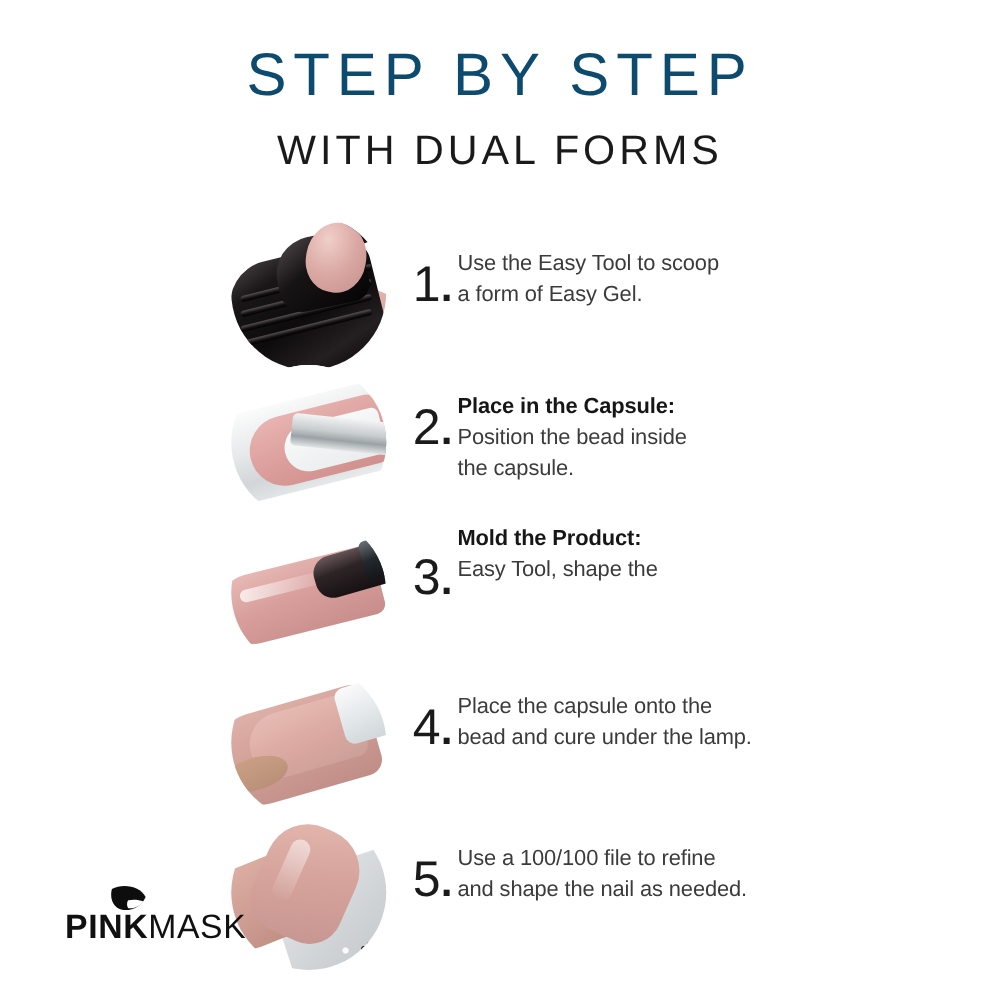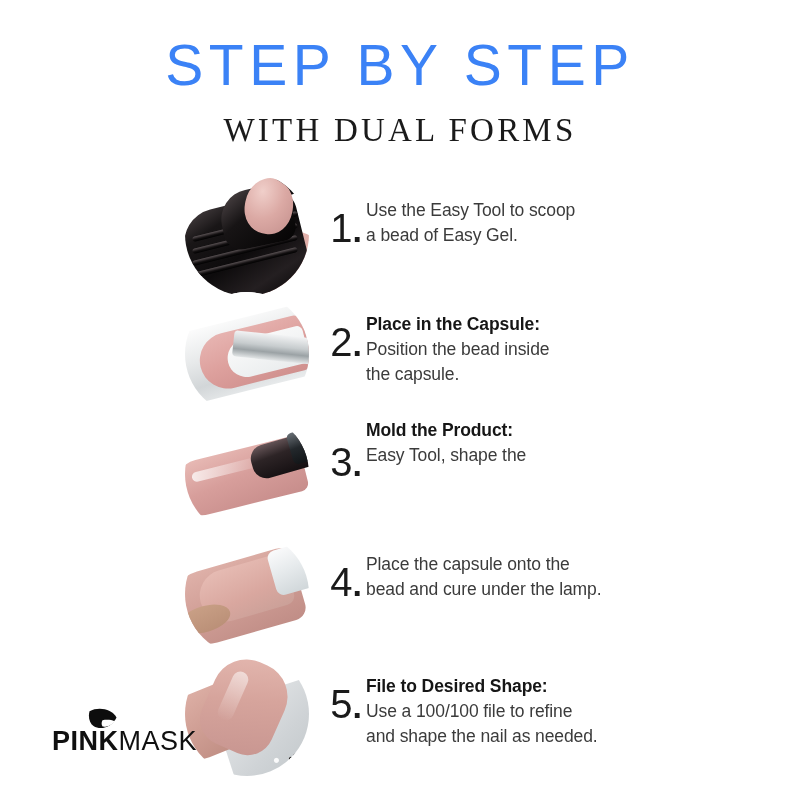--- a/index.html
+++ b/index.html
@@ -17,36 +17,35 @@
   }
 
   
   .header {
     position: absolute;
     top: 0; left: 0; right: 0;
     text-align: center;
     padding-top: 36px;
   }
   .title {
-    font-size: 57px;
+    font-size: 48px;
     font-weight: 300;
     letter-spacing: 5.5px;
     line-height: 1.05;
-    color: #3b82f6;
+    color: #0c4a6e;
     white-space: nowrap;
   }
   .subtitle {
     font-size: 33px;
     font-weight: 300;
     letter-spacing: 3.2px;
     line-height: 1.1;
     margin-top: 16px;
     color: #1a1a1a;
     white-space: nowrap;
-    font-family: Liberation Serif, serif;
   }
 
   
   .steps {
     position: absolute;
     top: 172px;
     left: 0;
     width: 800px;
   }
   .step {
@@ -313,21 +312,21 @@
         <div class="el p1-rib" style="top:64px"></div>
         <div class="el p1-rib" style="top:76px"></div>
         <div class="el p1-rib" style="top:88px"></div>
         <div class="el p1-cap"></div>
         <div class="el p1-bead"></div>
       </div>
     </div>
     <div class="num" style="top:36px"><span>1</span><span class="dot">.</span></div>
     <div class="txt" style="top:26px">
       <div class="step-body">Use the Easy Tool to scoop</div>
-      <div class="step-body">a bead of Easy Gel.</div>
+      <div class="step-body">a form of Easy Gel.</div>
     </div>
   </div>
 
   <div class="step">
     <div class="photo">
       <div class="photo-inner">
         <div class="el p2-form"></div>
         <div class="el p2-gel"></div>
         <div class="el p2-gelhole"></div>
         <div class="el p2-tool"></div>
@@ -380,21 +379,20 @@
           <div class="el p5-filetext">100/100</div>
           <div class="el p5-filetext2">PREMIUM | ZEBRA F</div>
         </div>
         <div class="el p5-finger"></div>
         <div class="el p5-nail"></div>
         <div class="el p5-nailshine"></div>
       </div>
     </div>
     <div class="num" style="top:32px"><span>5</span><span class="dot">.</span></div>
     <div class="txt" style="top:22px">
-      <div class="step-title">File to Desired Shape:</div>
       <div class="step-body">Use a 100/100 file to refine</div>
       <div class="step-body">and shape the nail as needed.</div>
     </div>
   </div>
 
 </div>
 
 <div class="logo">
   <div class="logo-leaf">
     <svg viewBox="0 0 30 22" width="30" height="22" aria-hidden="true">

